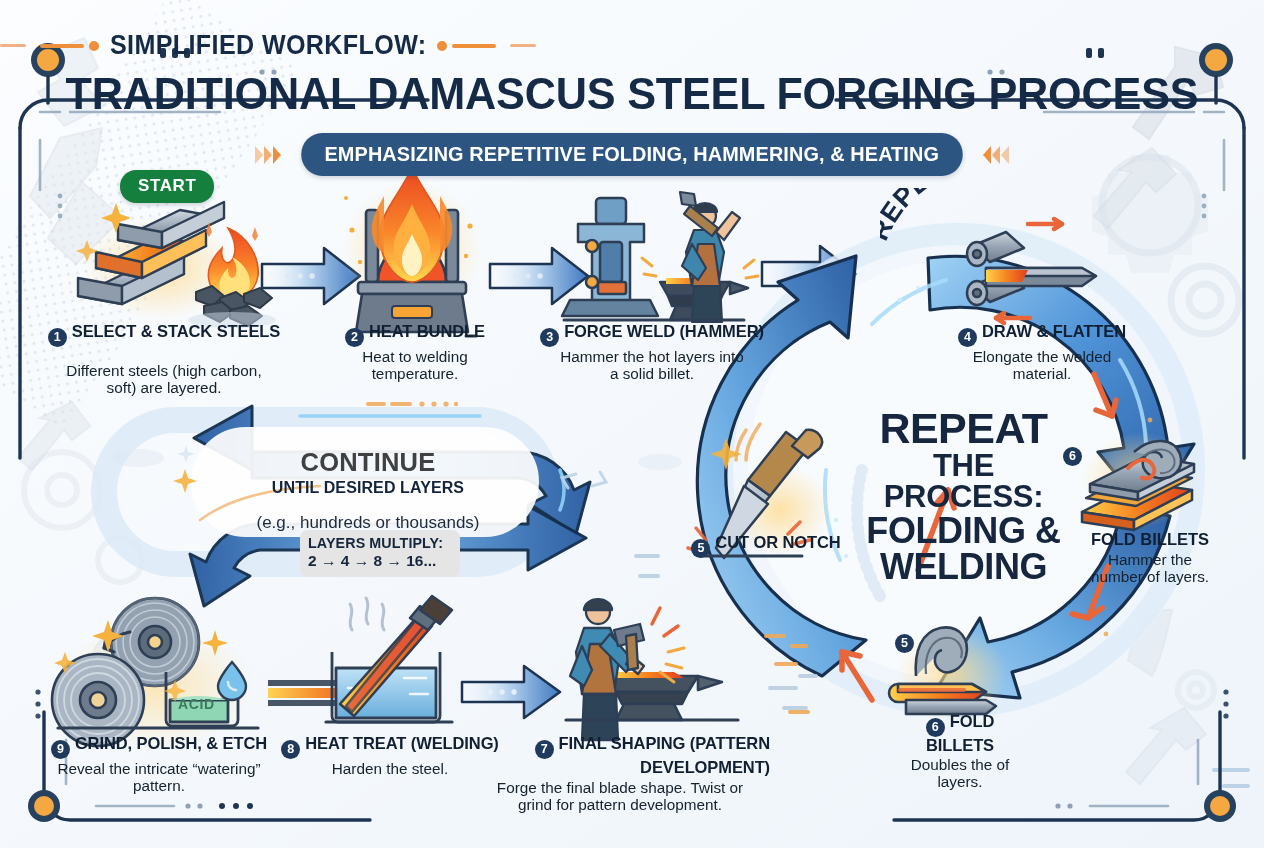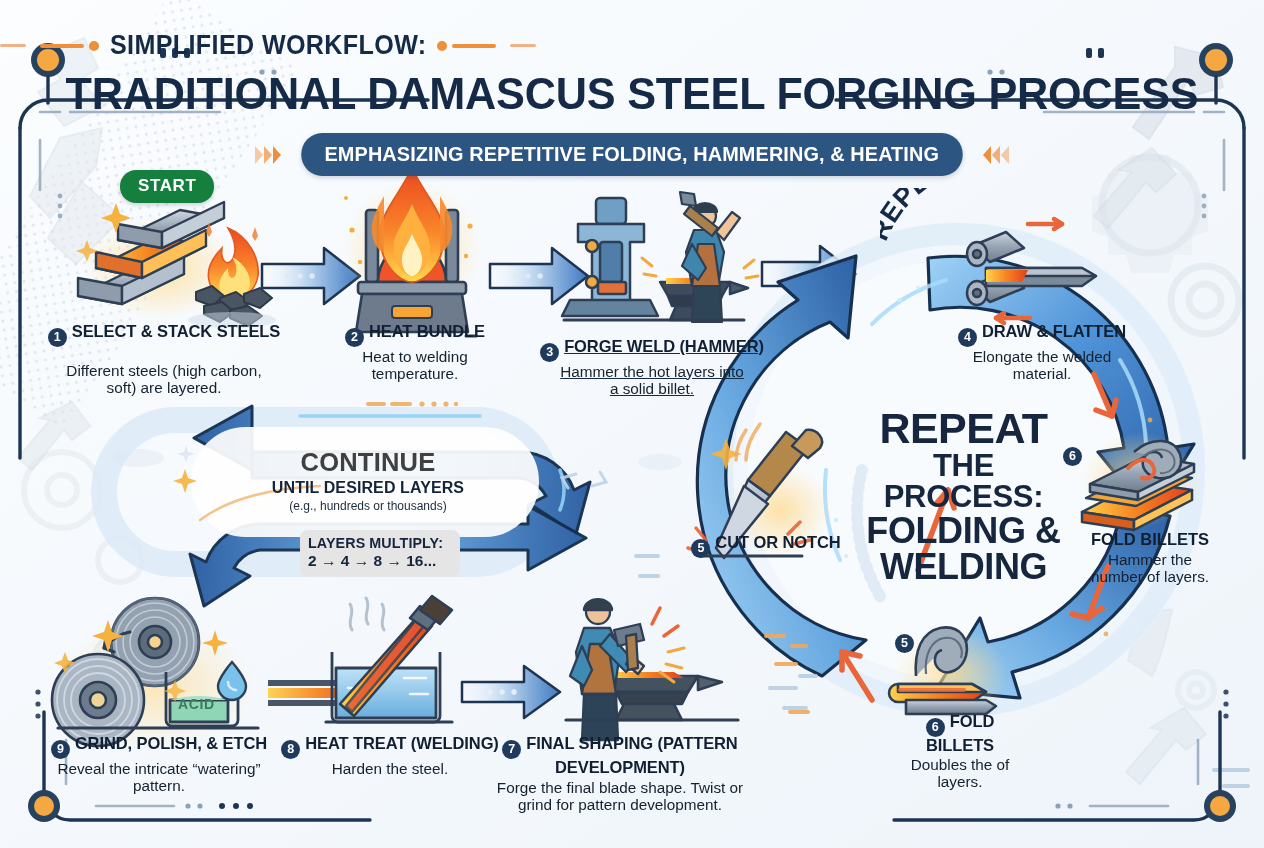--- a/index.html
+++ b/index.html
@@ -90,21 +90,21 @@
   .repeat-block .l3 { font-size: 36px; font-weight: 700; line-height: 1.0; letter-spacing: -.4px; }
   .repeat-block .l4 { font-size: 36px; font-weight: 700; line-height: 1.0; letter-spacing: -.4px; }
 
   
   .repetition-word { position: absolute; z-index: 5; left: 880px; top: 188px; width: 230px; height: 70px; }
 
   
   .continue-block { position: absolute; z-index: 5; left: 243px; top: 450px; width: 250px; text-align: center; }
   .continue-block .c1 { font-size: 25.5px; font-weight: 700; color: #404040; letter-spacing: .2px; line-height: 1; }
   .continue-block .c2 { font-size: 16px; font-weight: 700; color: #14243c; letter-spacing: .1px; margin-top: 3px; }
-  .continue-block .c3 { font-size: 12px; font-weight: 400; color: #1b2b3d; margin-top: 2px; }
+  .continue-block .c3 { font-size: 17px; font-weight: 400; color: #1b2b3d; margin-top: 16px; }
 
   .layers-box {
     position: absolute; z-index: 5; left: 300px; top: 530px; width: 160px;
     background: #e5e5e5; border-radius: 8px; padding: 5px 8px 7px; text-align: left;
   }
   .layers-box .lm1 { font-size: 14.3px; font-weight: 700; color: #16263c; letter-spacing: .1px; }
   .layers-box .lm2 { font-size: 15.5px; font-weight: 700; color: #16263c; margin-top: 1px; }
 
   .fold-right { position: absolute; z-index: 5; left: 1085px; top: 530px; width: 130px; text-align: center; }
   .fold-right .ft { font-size: 16.5px; font-weight: 700; color: #111f33; }
@@ -878,21 +878,21 @@
   <div class="step" style="left:24px; top:322px; width:280px;">
     <div class="title"><span class="num inline">1</span><span>SELECT &amp; STACK STEELS</span></div>
     <div class="desc" style="padding:0 40px;margin-top:16px;">Different steels (high carbon, soft) are layered.</div>
   </div>
 
   <div class="step" style="left:300px; top:322px; width:230px;">
     <div class="title"><span class="num inline">2</span><span>HEAT BUNDLE</span></div>
     <div class="desc" style="padding:0 48px;">Heat to welding temperature.</div>
   </div>
 
-  <div class="step" style="left:510px; top:337px; width:284px;text-decoration:underline;">
+  <div class="step" style="left:510px; top:322px; width:284px;">
     <div class="title"><span class="num inline">3</span><span>FORGE WELD (HAMMER)</span></div>
     <div class="desc" style="padding:0 44px;">Hammer the hot layers into a solid billet.</div>
   </div>
 
   <div class="step" style="left:930px; top:322px; width:224px;">
     <div class="title"><span class="num inline">4</span><span>DRAW &amp; FLATTEN</span></div>
     <div class="desc" style="padding:0 30px;">Elongate the welded material.</div>
   </div>
 
   <div class="step" style="left:672px; top:533px; width:188px;">
@@ -911,21 +911,21 @@
   <div class="step" style="left:892px; top:712px; width:136px;">
     <div class="title wrap"><span class="num inline">6</span><span>FOLD BILLETS</span></div>
     <div class="desc">Doubles the of layers.</div>
   </div>
 
   <div style="position:absolute;left:895px;top:630px;z-index:6;">
     <span class="num">5</span>
   </div>
 
   <div class="step" style="left:470px; top:734px; width:300px;">
-    <div class="title wrap" style="line-height:1.1;"><span class="num inline">7</span><span>FINAL SHAPING (PATTERN DEVELOPMENT)</span></div>
+    <div class="title wrap" style="line-height:1.1;text-align:right;"><span class="num inline">7</span><span>FINAL SHAPING (PATTERN DEVELOPMENT)</span></div>
     <div class="desc" style="padding:0 16px;">Forge the final blade shape. Twist or grind for pattern development.</div>
   </div>
 
   <div class="step" style="left:278px; top:734px; width:224px;">
     <div class="title wrap" style="line-height:1.12;"><span class="num inline">8</span><span>HEAT TREAT (WELDING)</span></div>
     <div class="desc">Harden the steel.</div>
   </div>
 
   <div class="step" style="left:40px; top:734px; width:238px;">
     <div class="title wrap" style="line-height:1.12;"><span class="num inline">9</span><span>GRIND, POLISH, &amp; ETCH</span></div>

